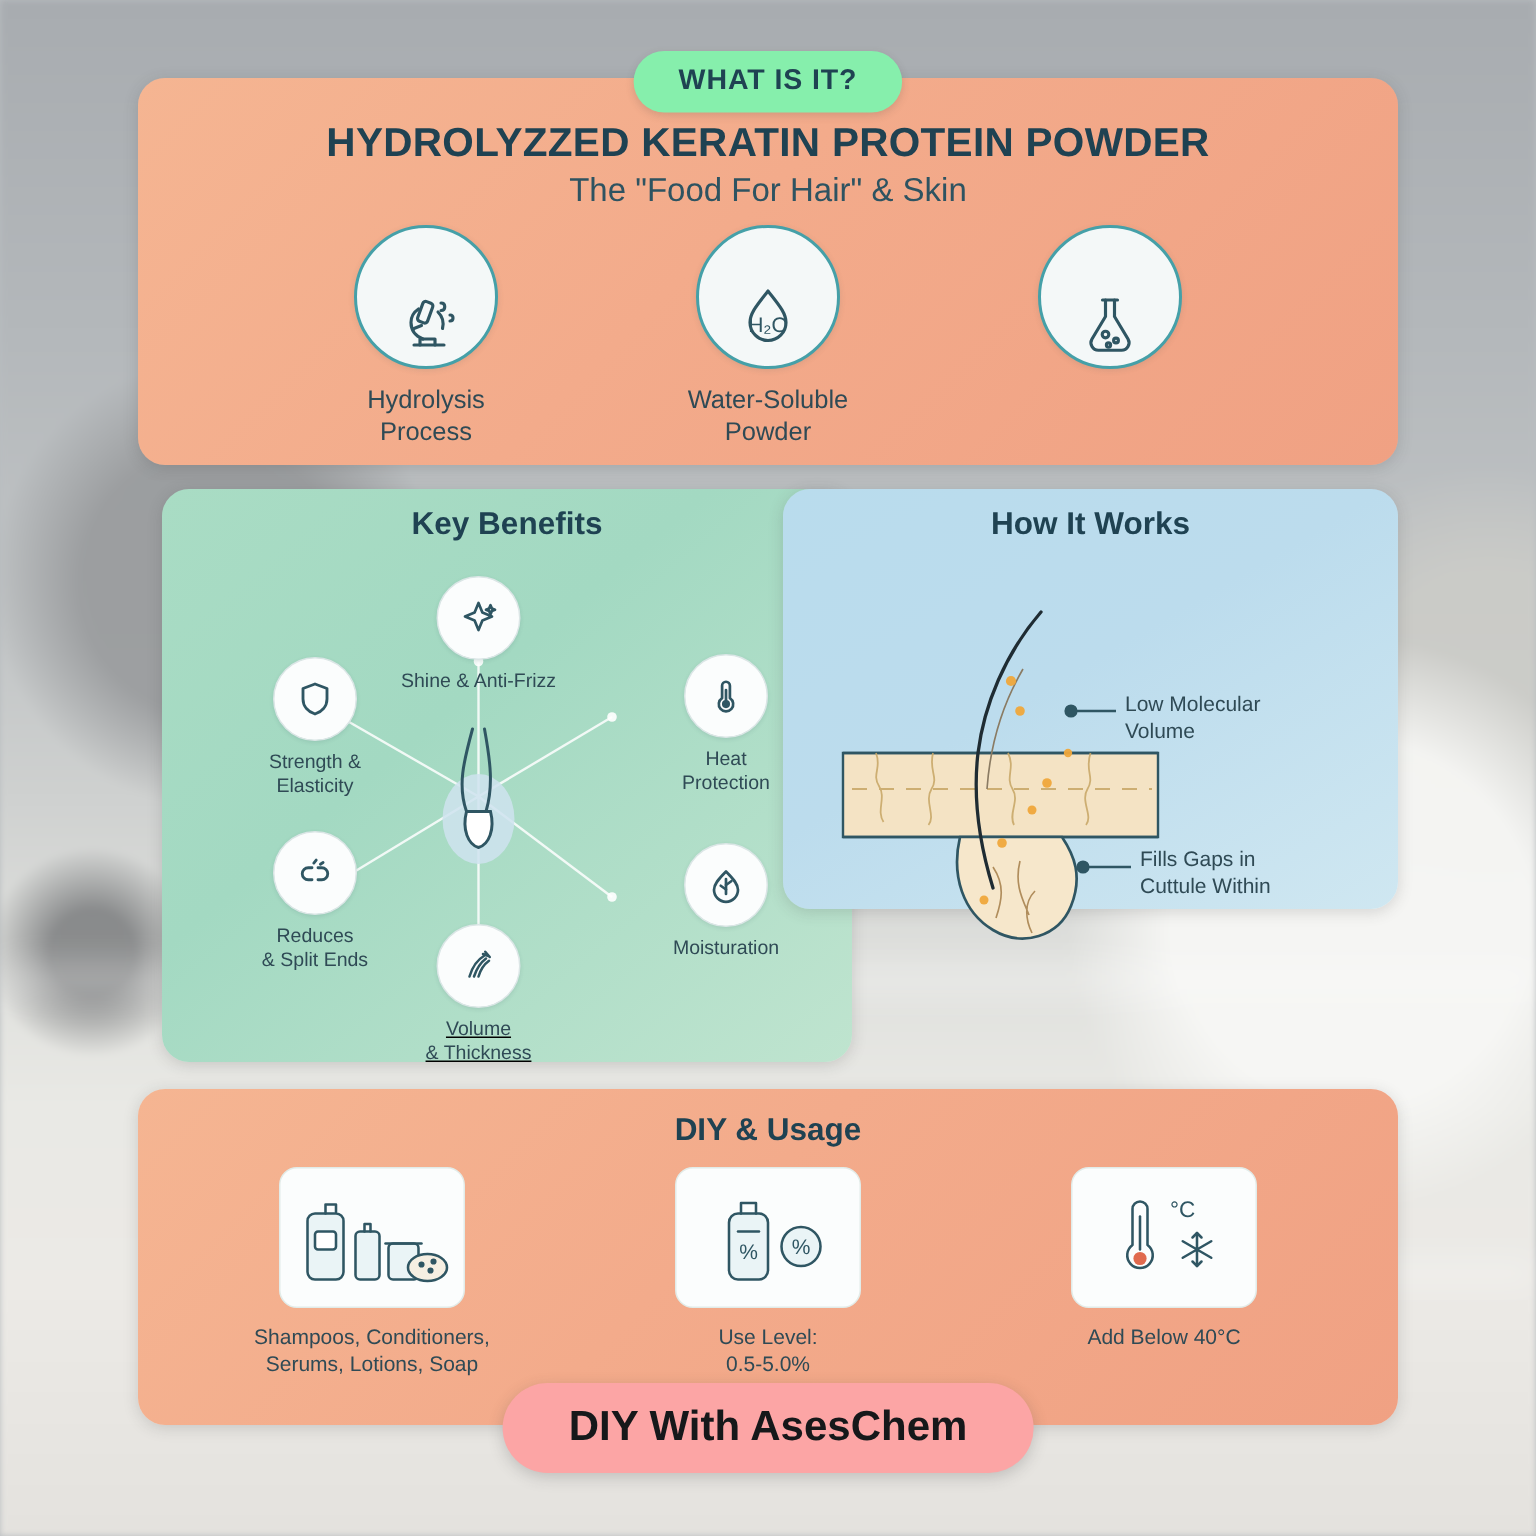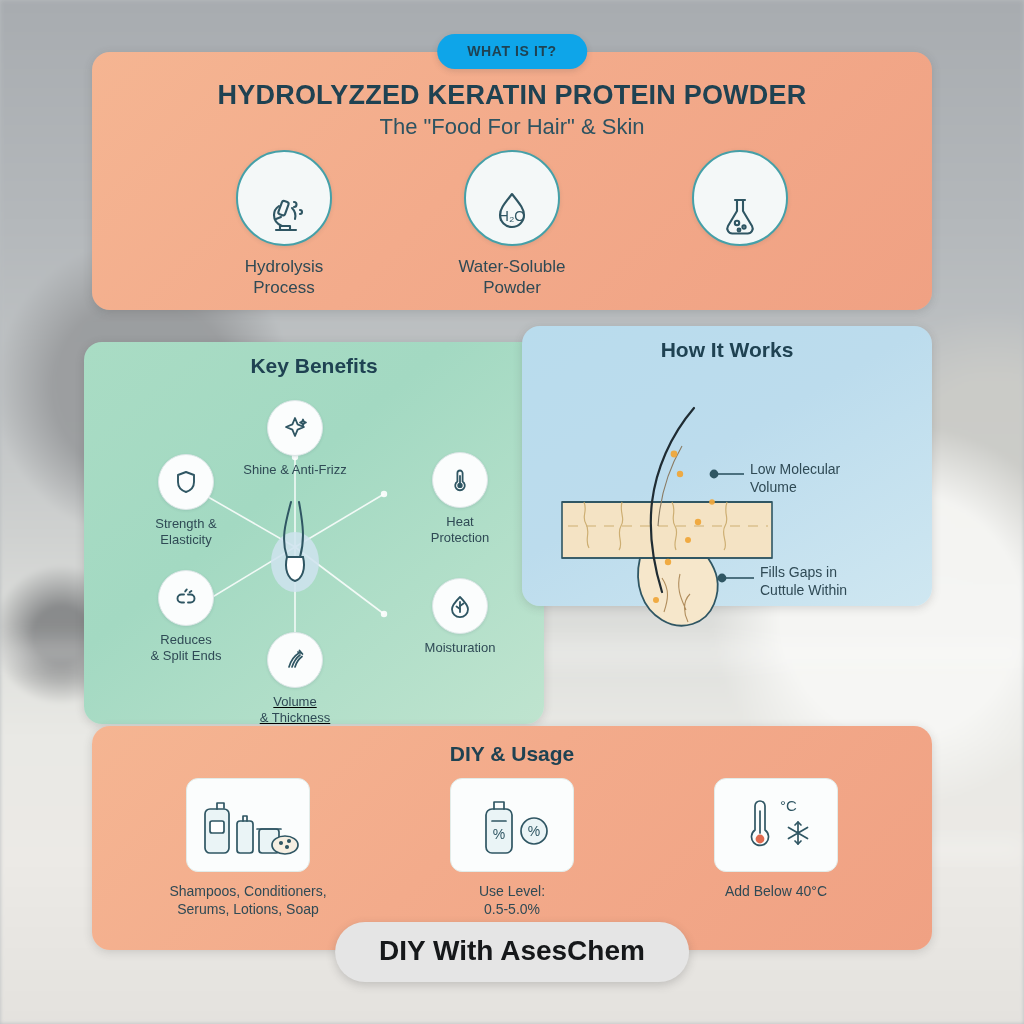--- a/index.html
+++ b/index.html
@@ -73,24 +73,24 @@
     left: 92px;
     top: 52px;
     width: 840px;
     height: 258px;
   }
   #whatisit-pill {
     position: absolute;
     left: 50%;
     transform: translateX(-50%);
     top: 34px;
-    background: #0ea5e9;
+    background: #86efac;
     border-radius: 22px;
     padding: 9px 30px 10px;
-    font-size: 14px;
+    font-size: 19px;
     font-weight: bold;
     letter-spacing: 0.6px;
     color: #1f4252;
     box-shadow: 0 2px 6px rgba(60,60,60,0.18);
     z-index: 5;
     white-space: nowrap;
   }
   #main-title {
     position: absolute;
     top: 28px;
@@ -139,25 +139,24 @@
   }
   .feature-label {
     margin-top: 10px;
     font-size: 17px;
     line-height: 1.25;
     color: #2f4a55;
   }
 
   
   #benefits-card {
-    left: 84px;
+    left: 108px;
     top: 326px;
     width: 460px;
     height: 382px;
-    margin-top: 16px;
   }
   #benefits-card .card-title {
     margin-top: 12px;
     font-size: 21px;
   }
   #howitworks-card {
     left: 522px;
     top: 326px;
     width: 410px;
     height: 280px;
@@ -241,21 +240,21 @@
     line-height: 1.3;
     color: #2f4a55;
   }
 
   
   #footer-pill {
     position: absolute;
     left: 50%;
     transform: translateX(-50%);
     bottom: 42px;
-    background: #e5e5e5;
+    background: #fca5a5;
     border-radius: 30px;
     padding: 13px 44px 15px;
     font-size: 28px;
     font-weight: bold;
     color: #16181a;
     box-shadow: 0 3px 10px rgba(60,60,60,0.22);
     white-space: nowrap;
   }
 </style>
 </head>

